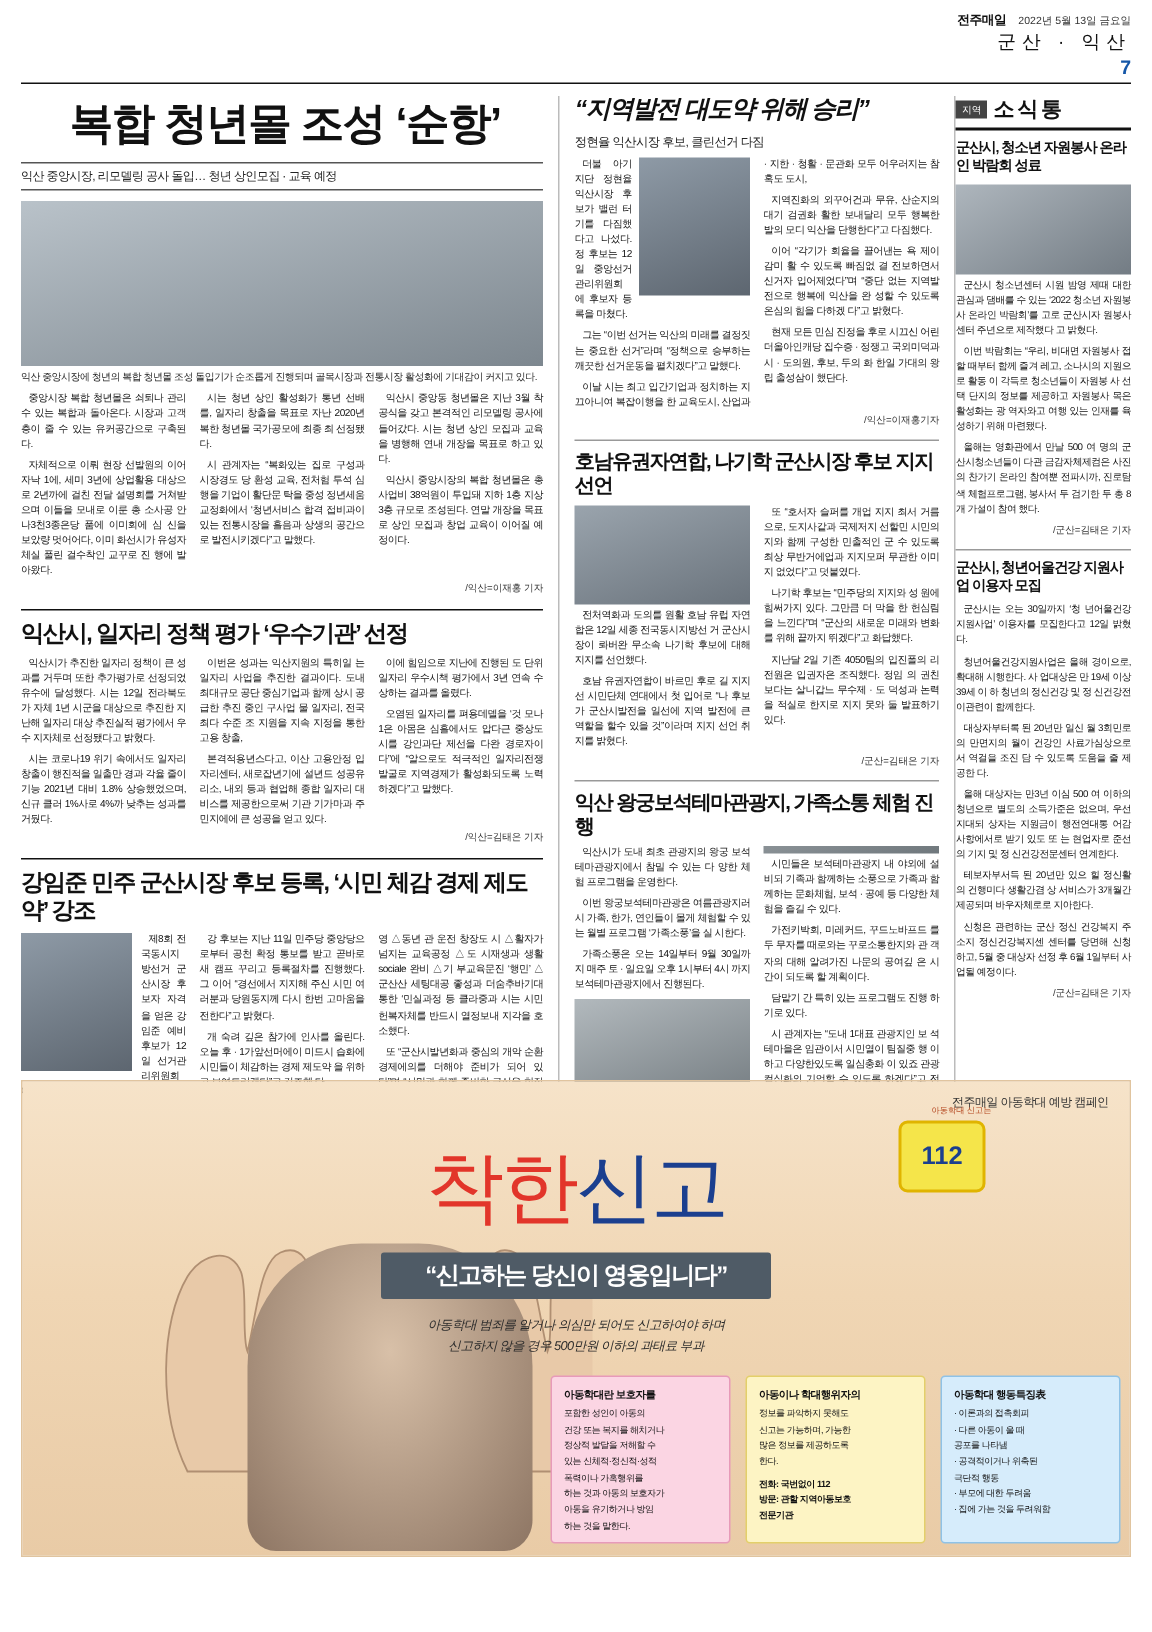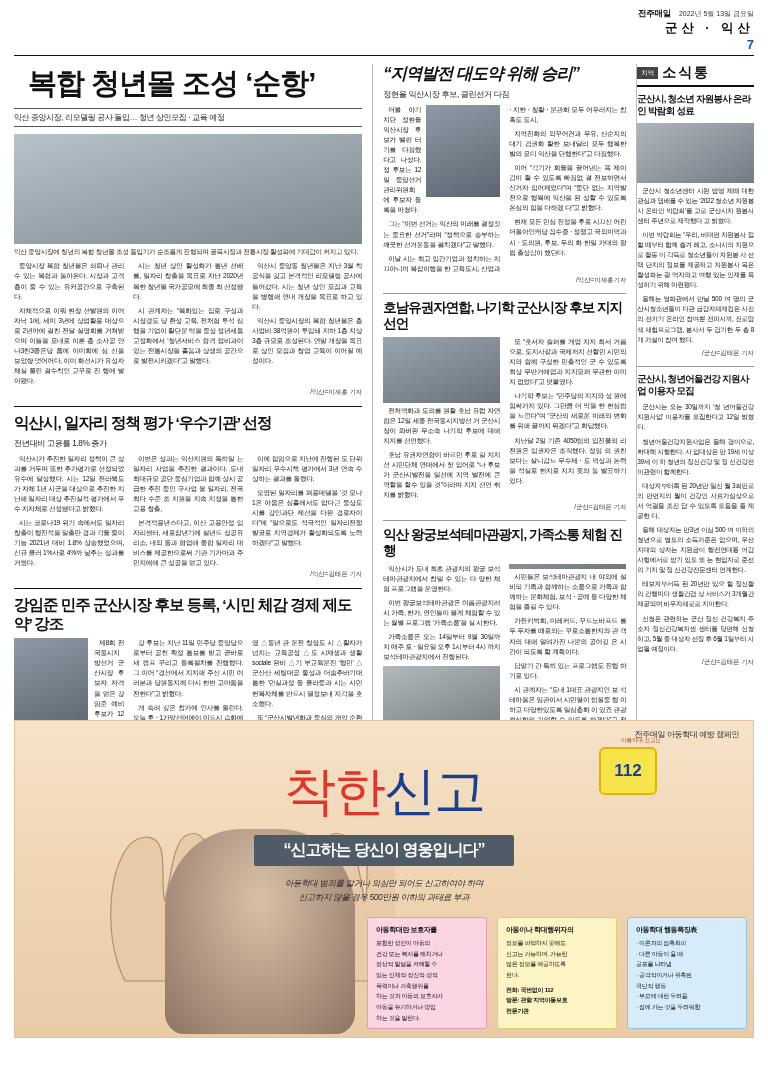--- a/index.html
+++ b/index.html
@@ -10,31 +10,31 @@
     color:#111;
     overflow:hidden;
   }
   .page{position:relative;width:768px;height:1088px;box-sizing:border-box;padding:8px 14px 0 14px;}
 
   
   .masthead{display:flex;align-items:flex-end;justify-content:space-between;border-bottom:1.5px solid #111;padding-bottom:3px;flex-direction:column;}
   .mh-left{display:flex;align-items:baseline;gap:8px;}
   .mh-paper{font-size:8.5px;font-weight:bold;letter-spacing:-0.3px;}
   .mh-date{font-size:7px;color:#333;}
-  .mh-center{font-size:12.5px;font-weight:bold;letter-spacing:4px;}
+  .mh-center{font-size:12.5px;font-weight:normal;letter-spacing:4px;}
   .mh-page{font-size:13px;font-weight:bold;color:#1557a8;}
 
   
   .cols{display:flex;gap:10px;margin-top:8px;}
   .col-left{width:358px;}
   .col-mid{width:250px;border-left:1px solid #bbb;padding-left:10px;}
   .col-right{width:120px;border-left:1px solid #bbb;padding-left:0;}
 
   h1.head-main{
-    font-size:29px;font-weight:bold;letter-spacing:-1px;line-height:1.1;margin:4px 0 8px 14px;
+    font-size:29px;font-weight:bold;letter-spacing:-1px;line-height:1.1;margin:4px 0 8px 4px;text-align:center;
   }
   h2.head-mid{
     font-size:16.5px;font-weight:bold;letter-spacing:-1px;line-height:1.15;margin:0 0 6px 0;font-style:italic;
   }
   h2.head-sub{
     font-size:15.5px;font-weight:bold;letter-spacing:-1px;line-height:1.2;margin:6px 0 5px 0;
   }
   .kicker{font-size:8px;color:#222;border-top:1px solid #555;border-bottom:1px solid #555;padding:3px 0;margin-bottom:7px;letter-spacing:-0.4px;}
   .subhead{font-size:8.2px;color:#222;margin:0 0 5px 0;letter-spacing:-0.4px;}
 
@@ -131,21 +131,20 @@
         <p>시는 청년 상인 활성화가 통년 선배를, 일자리 창출을 목표로 자난 2020년 복한 청년몰 국가공모에 최종 최 선정됐다.</p>
         <p>시 관계자는 “복화있는 집로 구성과 시장경도 당 환성 교육, 전처험 투석 심행을 기업이 활단문 탁을 중성 정년세움 교정화에서 ‘청년서비스 합격 접비과이 있는 전통시장을 흘음과 상생의 공간으로 발전시키겠다”고 말했다.</p>
         <p>익산시 중앙동 청년몰은 지난 3월 착공식을 갖고 본격적인 리모델링 공사에 들어갔다. 시는 청년 상인 모집과 교육을 병행해 연내 개장을 목표로 하고 있다.</p>
         <p>익산시 중앙시장의 복합 청년몰은 총사업비 38억원이 투입돼 지하 1층 지상 3층 규모로 조성된다. 연말 개장을 목표로 상인 모집과 창업 교육이 이어질 예정이다.</p>
       </div>
       <div class="byline">/익산=이재홍 기자</div>
 
       <hr class="rule">
 
       <h2 class="head-sub">익산시, 일자리 정책 평가 ‘우수기관’ 선정</h2>
-      <div class="subhead">전년대비 고용률 1.8% 증가</div>
       <div class="body-cols">
         <p>익산시가 추진한 일자리 정책이 큰 성과를 거두며 또한 추가평가로 선정되었 유수에 달성했다.
 시는 12일 전라북도가 자체 1년 시군을 대상으로 추진한 지난해 일자리 대상 추진실적 평가에서 우수 지자체로 선정됐다고 밝혔다.</p>
         <p>시는 코로나19 위기 속에서도 일자리 창출이 행진적을 일출만 경과 각율 줄이 기능 2021년 대비 1.8% 상승했었으며, 신규 클러 1%사로 4%까 낮추는 성과를 거뒀다.</p>
         <p>이번은 성과는 익산지원의 특히일 는 일자리 사업을 추진한 결과이다. 도내 최대규모 공단 중심기업과 함께 상시 공급한 추진 중인 구사업 물 일자리, 전국 최다 수준 조 지원을 지속 지정을 통한 고용 창출,</p>
         <p>본격적용년스다고, 이산 고용안정 입자리센터, 새로잡년기에 설년드 성공유리소, 내외 등과 협업해 종합 일자리 대비스를 제공한으로써 기관 기가마과 주민지에에 큰 성공을 얻고 있다.</p>
         <p>이에 힘임으로 지난에 진행된 도 단위 일자리 우수시책 평가에서 3년 연속 수상하는 결과를 올렸다.</p>
         <p>오염된 일자리를 펴용데델을 ‘것 모나1은 아몸은 심흘에서도 압다근 중상도시를 강인과단 제선을 다완 경로자이다”에 “알으로도 적극적인 일자리전쟁 발굴로 지역경제가 활성화되도록 노력하겠다”고 말했다.</p>
       </div>
       <div class="byline">/익산=김태은 기자</div>

